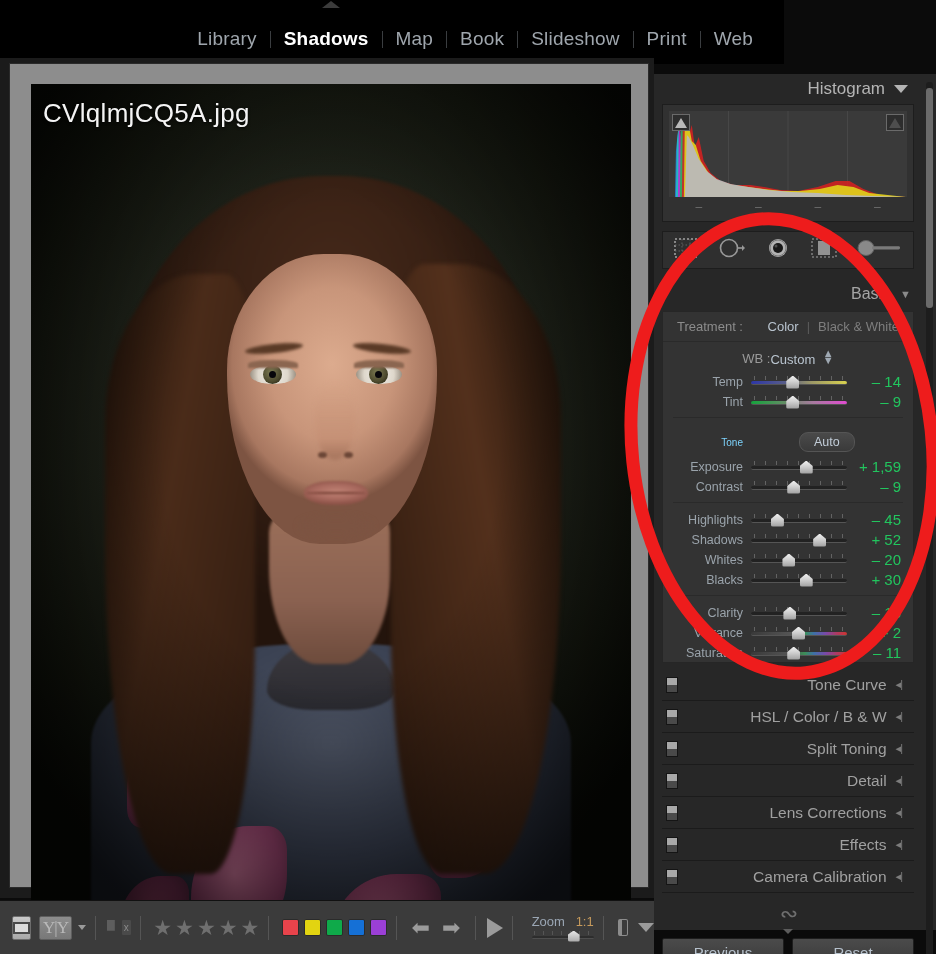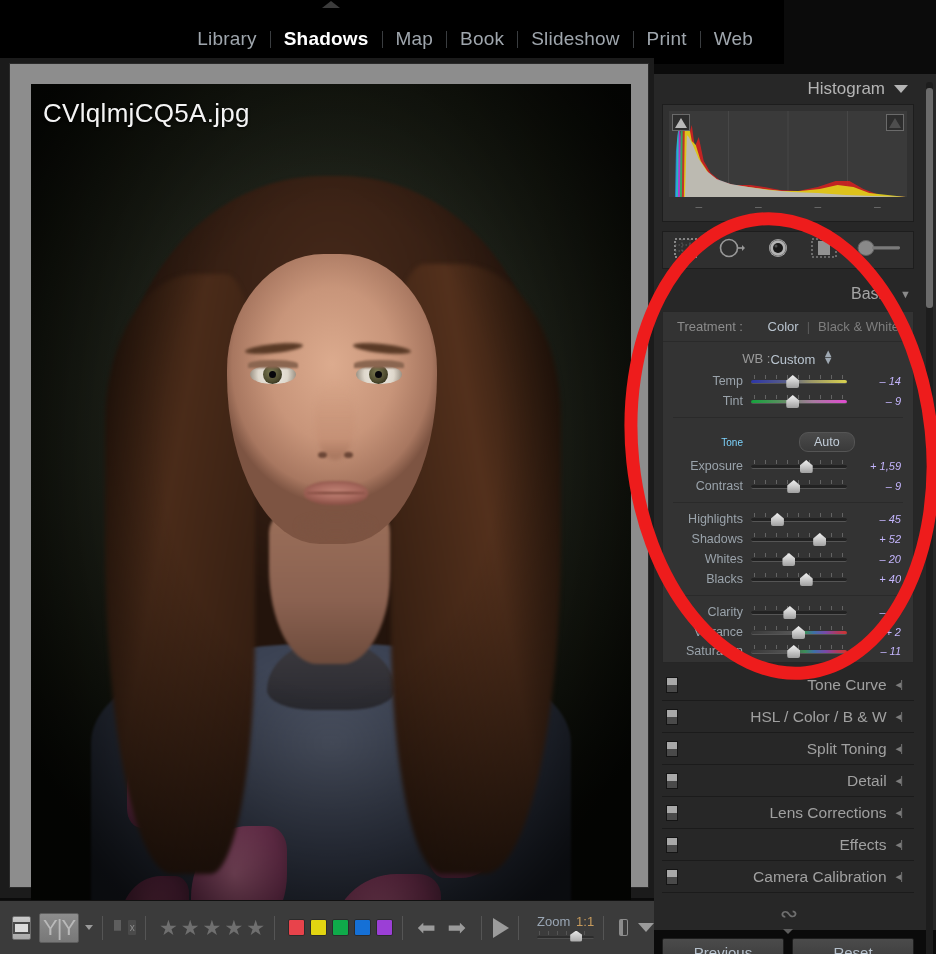--- a/index.html
+++ b/index.html
@@ -167,23 +167,23 @@
   }
   .tb-sep { width: 1px; height: 24px; background: #555; margin: 0 9px; }
   .loupe-btn {
     width: 30px; height: 24px; margin-left: 12px;
     background: linear-gradient(180deg,#c9c9c9,#a9a9a9);
     border: 1px solid #6d6d6d; border-radius: 2px;
     display: flex; align-items: center; justify-content: center;
   }
   .loupe-inner { width: 17px; height: 12px; border: 2px solid #4a4a4a; background: #dcdcdc; }
   .cmp-btn { display: flex; align-items: center; margin-left: 8px; }
-  .yy { color: #b9b9b9; font-size: 22px; letter-spacing: -1px;
+  .yy { color: #b9b9b9; font-size: 17px; letter-spacing: -1px;
         background: linear-gradient(180deg,#8d8d8d,#787878);
-        border:1px solid #5d5d5d; border-radius:2px; padding: 1px 3px; }
+        border:1px solid #5d5d5d; border-radius:2px; padding: 1px 3px; font-family: Liberation Serif, serif; }
   .caret-sm { width:0;height:0;border-left:4px solid transparent;border-right:4px solid transparent;
               border-top:5px solid #9a9a9a; margin-left:6px; }
   .flag { width: 14px; height: 16px; background: #5e5e5e; clip-path: polygon(0 0,100% 0,100% 70%,0 70%,0 100%); margin-left: 2px;}
   .rejectbox { width: 15px; height: 15px; background: #4a4a4a; color:#8a8a8a; font-size:10px;
                display:flex;align-items:center;justify-content:center; margin-left:7px; border-radius:1px;}
   .stars { display: flex; gap: 3px; margin-left: 4px; }
   .star { color: #6f6f6f; font-size: 21px; line-height: 1; }
   .labels { display: flex; gap: 5px; margin-left: 4px; }
   .lab { width: 17px; height: 17px; border: 1px solid #2b2b2b; border-radius: 2px; }
   .arrow-nav { color: #9b9b9b; font-size: 22px; margin: 0 6px; line-height: 1; }
@@ -269,21 +269,21 @@
   .wb-lab { color:#9a9a9a; }
   .wb-val { color:#b9c4cf; }
   .wb-stepper { display:inline-block; margin-left:4px; color:#9fa9b3; font-size:11px; line-height:7px;}
 
   .slider-row {
     display: grid; grid-template-columns: 76px 1fr 46px;
     align-items: center; column-gap: 8px;
     padding: 2px 12px 2px 4px; height: 20px;
   }
   .sl-label { text-align: right; color: #9aa3ab; font-size: 12.5px; }
-  .sl-value { text-align: right; color: #c4b5fd; font-size: 11px; font-style: italic; }
+  .sl-value { text-align: right; color: #22c55e; font-size: 15px; }
   .sl-track { position: relative; height: 14px; }
   .sl-ticks { position:absolute; left:3px; right:3px; top:1px; height:4px;
               background: repeating-linear-gradient(90deg,#636363 0 1px, transparent 1px 11px); }
   .sl-line { position: absolute; left:0; right:0; top: 6px; height: 4px;
              background: #222; border-radius:2px; border-bottom:1px solid #555; }
   .sl-line.temp { background: linear-gradient(90deg,#2d36a8 0%,#5a5f86 38%,#9a9668 62%,#d9d24e 100%); }
   .sl-line.tint { background: linear-gradient(90deg,#14a33c 0%,#6d8a6a 40%,#a87aa0 65%,#e24bd2 100%); }
   .sl-line.rainbow { background: linear-gradient(90deg,#3a3a3a 0%,#555 42%,#3c8f57 56%,#3f6fa8 66%,#7a49a8 78%,#b03a5e 90%,#d0342f 100%); }
   .sl-handle {
     position: absolute; top: 1px; width: 13px; height: 13px; margin-left: -6px;
@@ -627,21 +627,21 @@
           </span>
           <span class="sl-value">– 20</span>
         </div>
         <div class="slider-row">
           <span class="sl-label">Blacks</span>
           <span class="sl-track">
             <span class="sl-ticks"></span>
             <span class="sl-line"></span>
             <span class="sl-handle" id="h-blacks" style="left: 57%;"></span>
           </span>
-          <span class="sl-value">+ 40</span>
+          <span class="sl-value">+ 30</span>
         </div>
 
         <div class="divider-line"></div>
 
 
         <div class="slider-row">
           <span class="sl-label">Clarity</span>
           <span class="sl-track">
             <span class="sl-ticks"></span>
             <span class="sl-line"></span>

